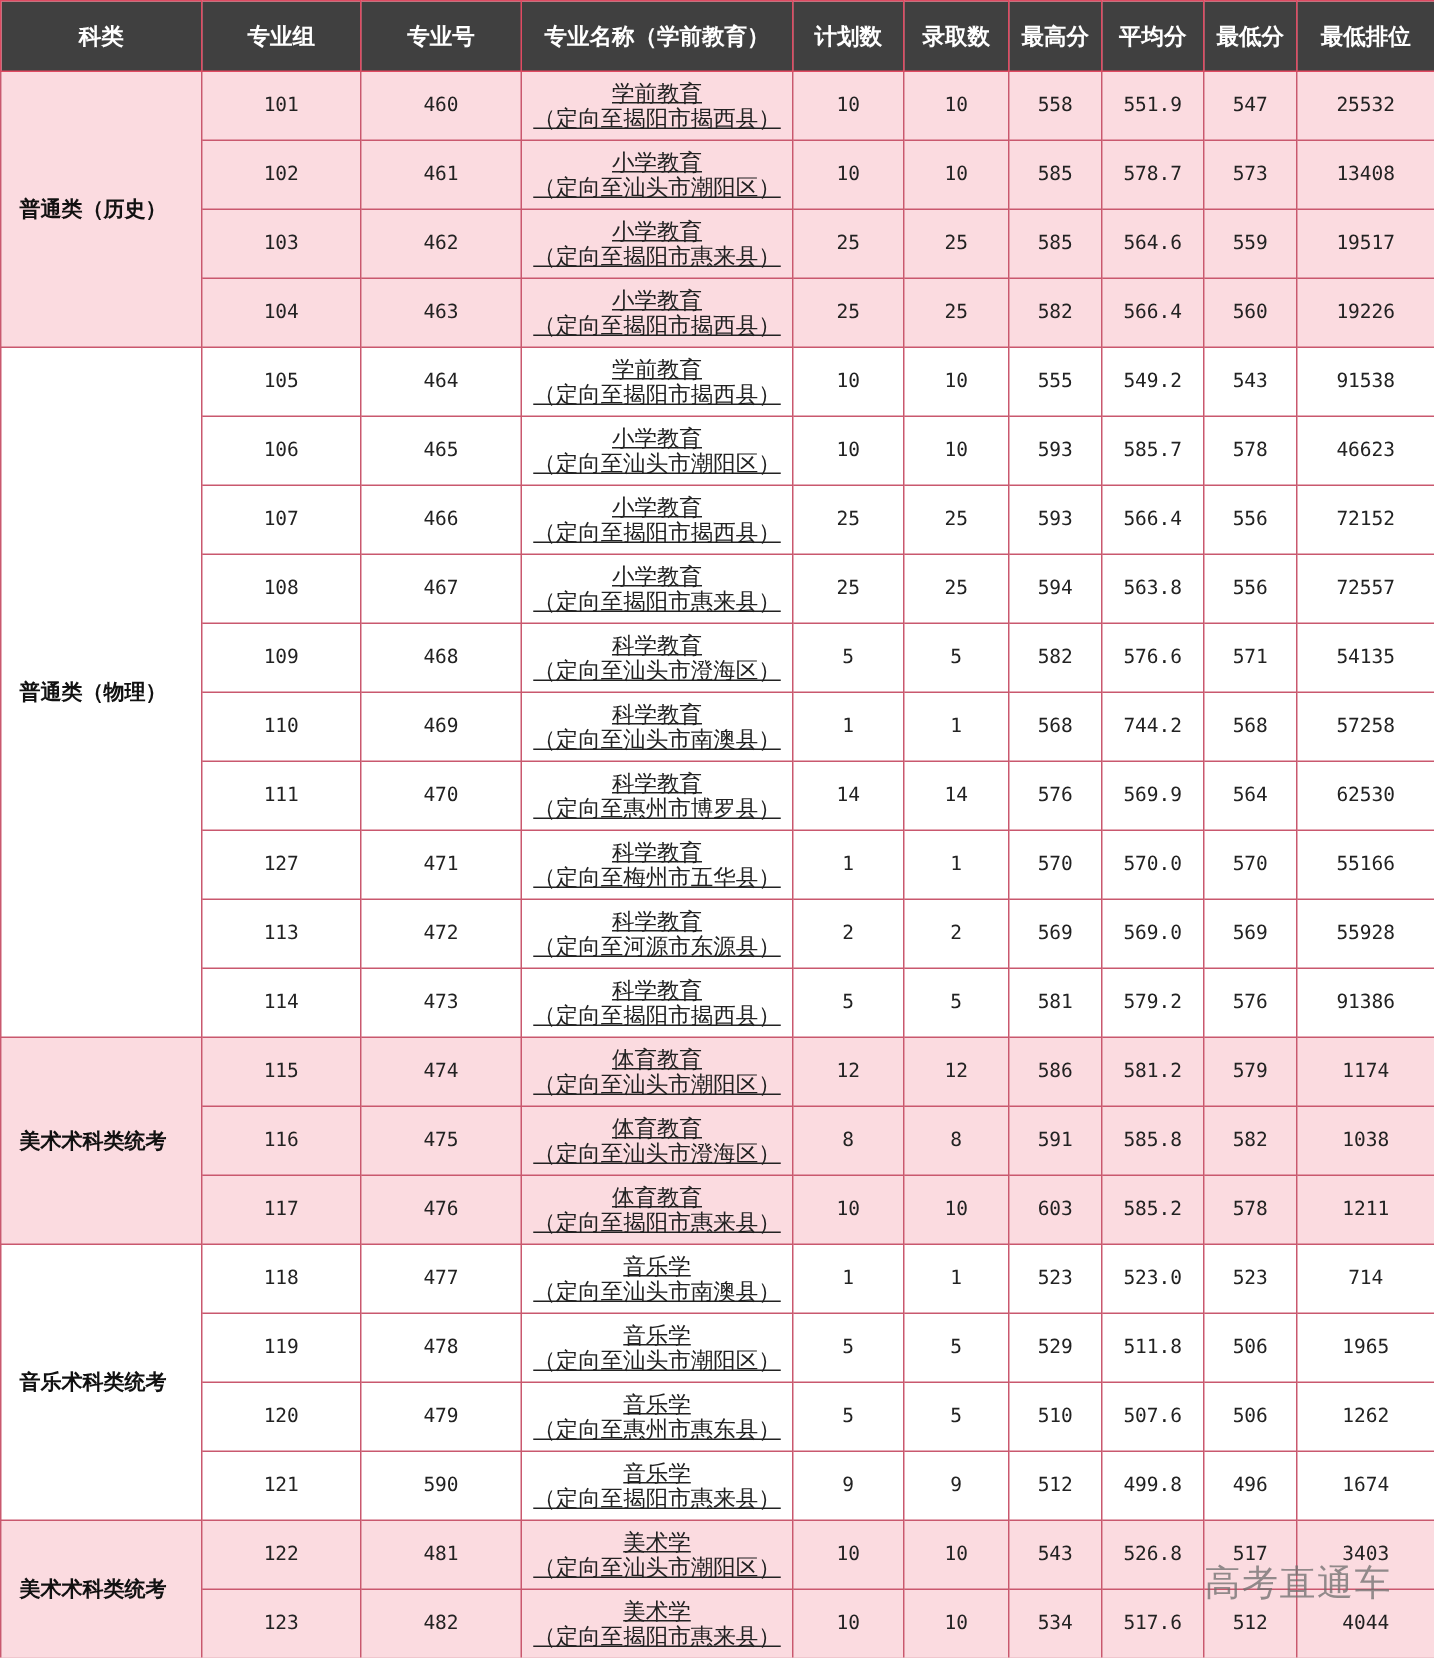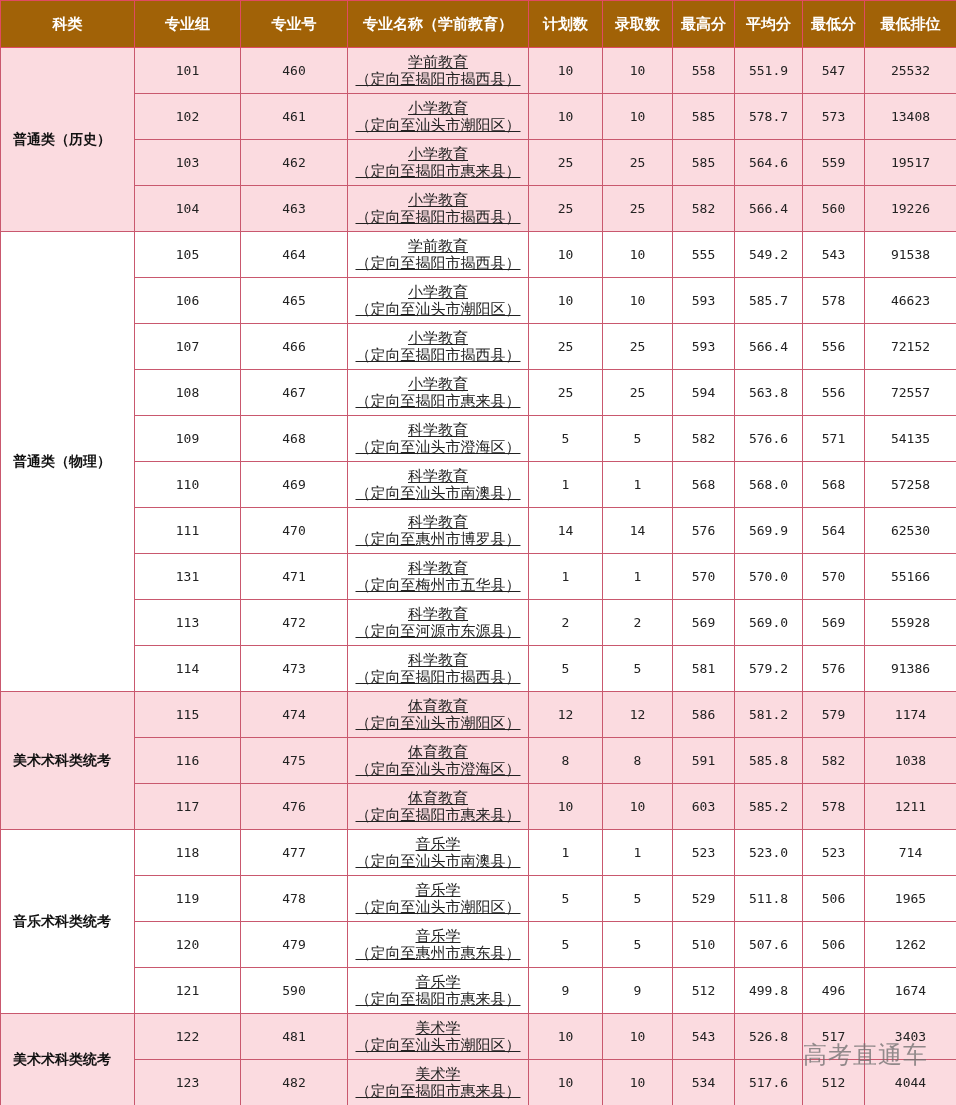--- a/index.html
+++ b/index.html
@@ -3,21 +3,21 @@
 <meta charset="utf-8">
 <style>
   html, body { margin: 0; padding: 0; background: #ffffff; }
   body { width: 956px; height: 1105px; overflow: hidden; position: relative;
          font-family: "DejaVu Sans", "Liberation Sans", sans-serif; }
   table { border-collapse: collapse; table-layout: fixed; width: 956px; }
   col.c0 { width: 134px; } col.c1 { width: 106px; } col.c2 { width: 107px; }
   col.c3 { width: 181px; } col.c4 { width: 74px; } col.c5 { width: 70px; }
   col.c6 { width: 62px; } col.c7 { width: 68px; } col.c8 { width: 62px; }
   col.c9 { width: 92px; }
-  thead th { background: #a16207; color: #ffffff; height: 46px; font-size: 15px;
+  thead th { background: #404040; color: #ffffff; height: 46px; font-size: 15px;
              font-weight: bold; text-align: center; border: 1px solid #e04a62; padding: 0; }
   tbody td { border: 1px solid #c9586e; text-align: center; height: 45px; padding: 0;
              font-family: "DejaVu Sans Mono", "Liberation Mono", monospace; font-size: 13px; color: #222; }
   tbody tr.pink td { background: #fbdbe0; }
   tbody tr.white td { background: #ffffff; }
   td.cat { font-family: "DejaVu Sans", sans-serif; font-weight: bold; font-size: 14px;
            text-align: left; padding-left: 12px; color: #111; margin-left: 20px; }
   td.major { font-family: "DejaVu Sans", sans-serif; font-size: 15px; line-height: 17px; color: #222; text-decoration: underline; }
   td.major span { display: block; }
   .watermark { position: absolute; right: 28px; bottom: 34px; font-size: 24px; color: rgba(110,110,110,0.75);
@@ -185,40 +185,40 @@
       <tr class="white">
         <td>110</td>
         <td>469</td>
         <td class="major">
           <span>科学教育</span>
           <span>（定向至汕头市南澳县）</span>
         </td>
         <td>1</td>
         <td>1</td>
         <td>568</td>
-        <td>568.0</td>
+        <td>744.2</td>
         <td>568</td>
         <td>57258</td>
       </tr>
       <tr class="white">
         <td>111</td>
         <td>470</td>
         <td class="major">
           <span>科学教育</span>
           <span>（定向至惠州市博罗县）</span>
         </td>
         <td>14</td>
         <td>14</td>
         <td>576</td>
         <td>569.9</td>
         <td>564</td>
         <td>62530</td>
       </tr>
       <tr class="white">
-        <td>131</td>
+        <td>127</td>
         <td>471</td>
         <td class="major">
           <span>科学教育</span>
           <span>（定向至梅州市五华县）</span>
         </td>
         <td>1</td>
         <td>1</td>
         <td>570</td>
         <td>570.0</td>
         <td>570</td>

